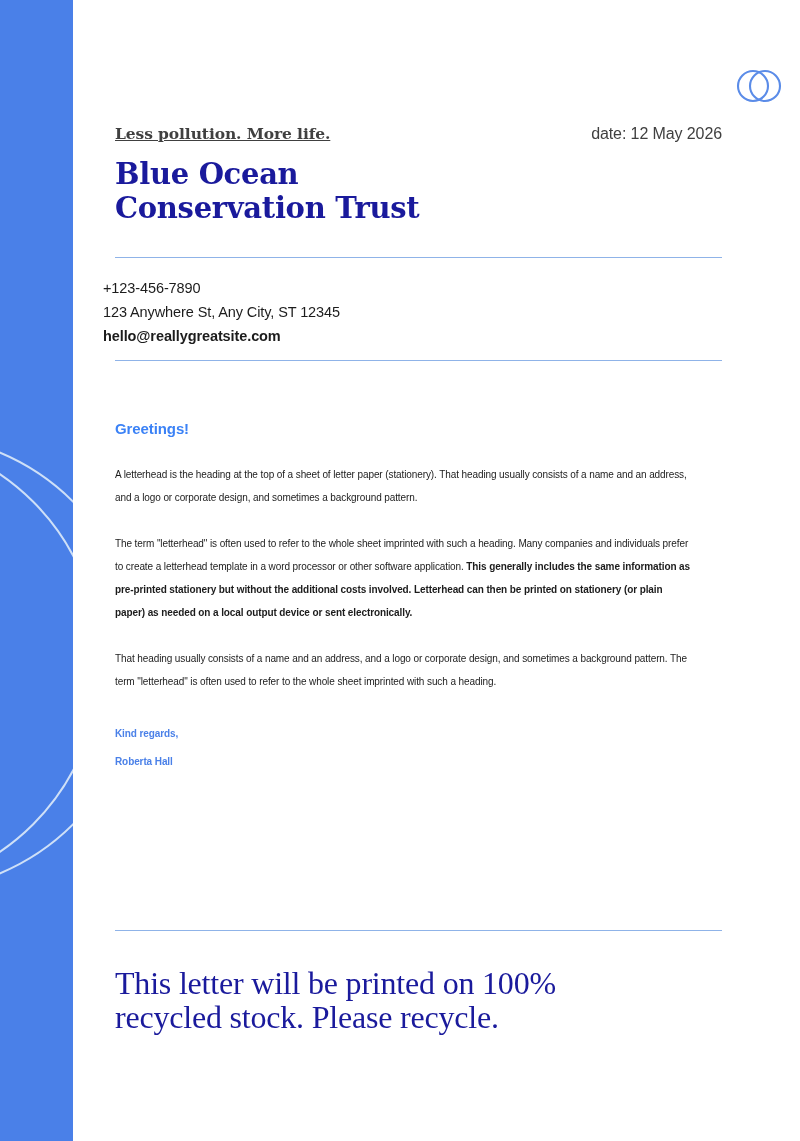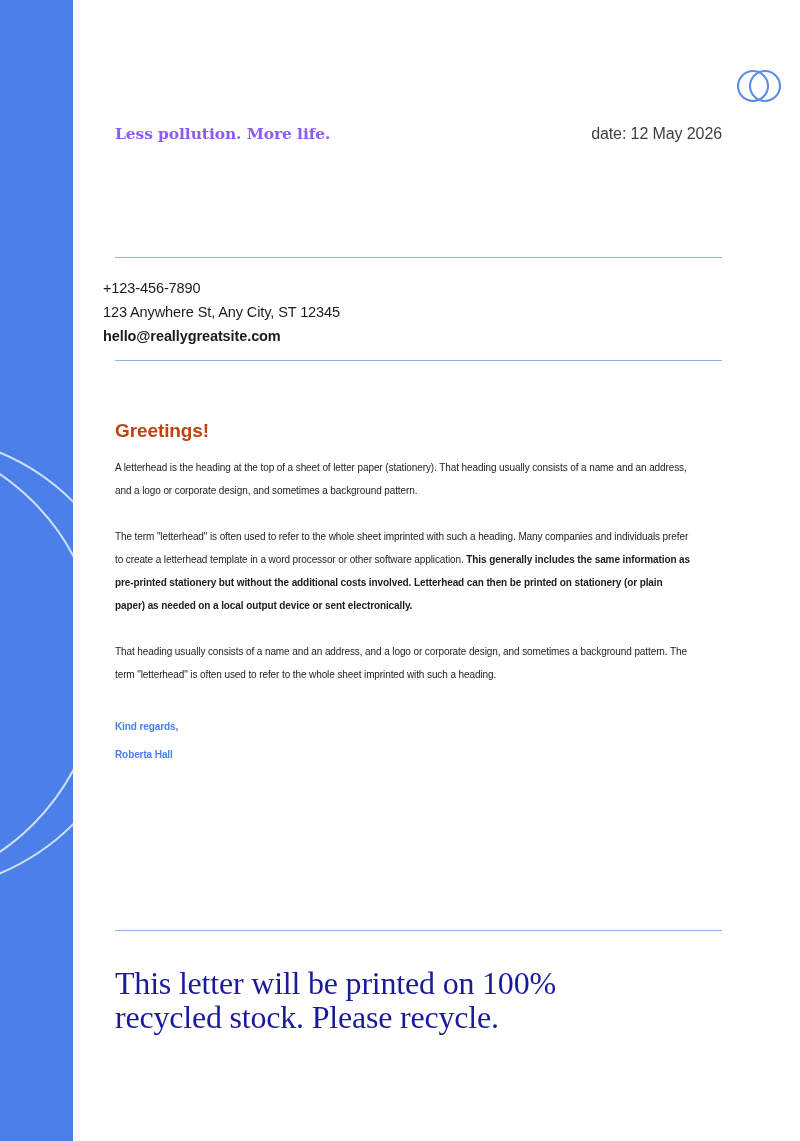--- a/index.html
+++ b/index.html
@@ -59,22 +59,23 @@
   }
   .tagline-row {
     display: flex;
     justify-content: space-between;
     align-items: baseline;
   }
   .tagline {
     font-family: "DejaVu Serif", serif;
     font-weight: 700;
     font-size: 15.5px;
-    color: #8b5cf6;
-    letter-spacing: -0.1px;
+    color: #404040;
+    letter-spacing: -0.1px;
+    text-decoration: underline;
   }
   .date {
     font-family: "Liberation Sans", sans-serif;
     font-size: 16px;
     color: #404040;
     letter-spacing: -0.1px;
   }
   .org-name {
     margin-top: 14px;
     font-family: "DejaVu Serif", serif;
@@ -113,25 +114,25 @@
   }
 
   
   .body-area {
     position: absolute;
     left: 115px;
     top: 420px;
     width: 580px;
   }
   .greeting {
-    font-size: 19px;
-    font-weight: 700;
-    color: #c2410c;
-    letter-spacing: -0.1px;
-    margin-bottom: 14px;
+    font-size: 15px;
+    font-weight: 700;
+    color: #3b82f6;
+    letter-spacing: -0.1px;
+    margin-bottom: 26px;
   }
   .para {
     font-size: 10px;
     line-height: 23px;
     color: #1c1c1c;
     letter-spacing: -0.1px;
     margin-bottom: 23px;
   }
   .para b { font-weight: 700; }
 
@@ -172,20 +173,24 @@
   <svg class="logo" viewBox="0 0 48 48" fill="none">
     <circle cx="18" cy="24" r="15" stroke="#5b8ce8" stroke-width="2.1" fill="none"></circle>
     <circle cx="30" cy="24" r="15" stroke="#5b8ce8" stroke-width="2.1" fill="none"></circle>
   </svg>
 
   <div class="header">
     <div class="tagline-row">
       <div class="tagline">Less pollution. More life.</div>
       <div class="date">date: 12 May 2026</div>
     </div>
+    <div class="org-name">
+      <span>Blue Ocean</span><br>
+      <span>Conservation Trust</span>
+    </div>
   </div>
 
   <div class="rule rule-top"></div>
 
   <div class="contact">
     <div>+123-456-7890</div>
     <div>123 Anywhere St, Any City, ST 12345</div>
     <div class="email">hello@reallygreatsite.com</div>
   </div>
 

